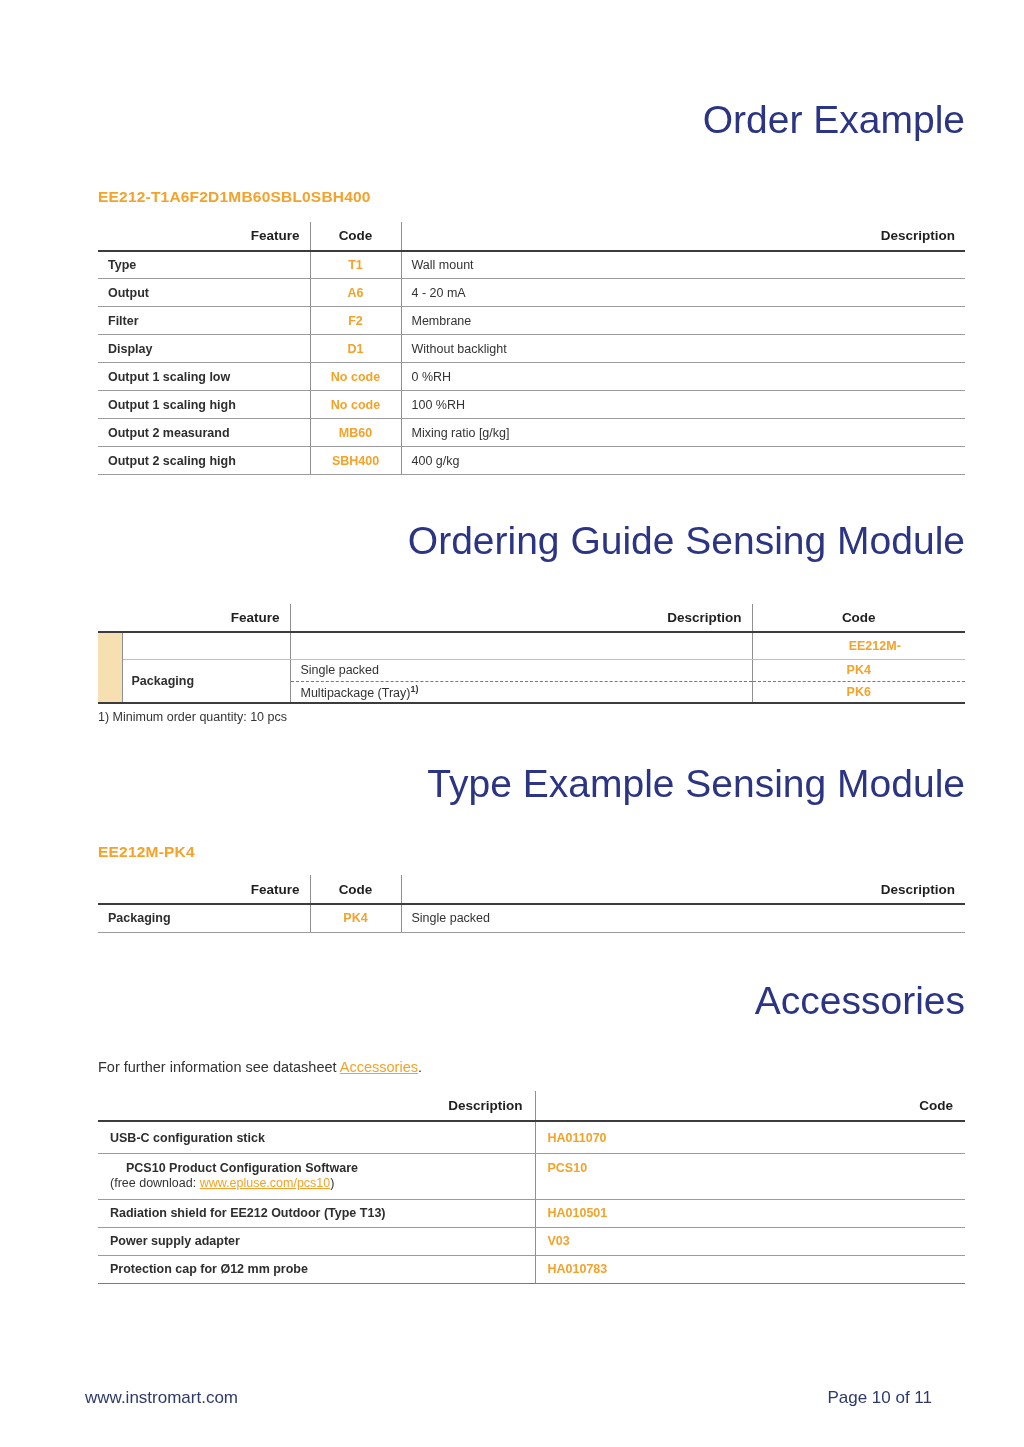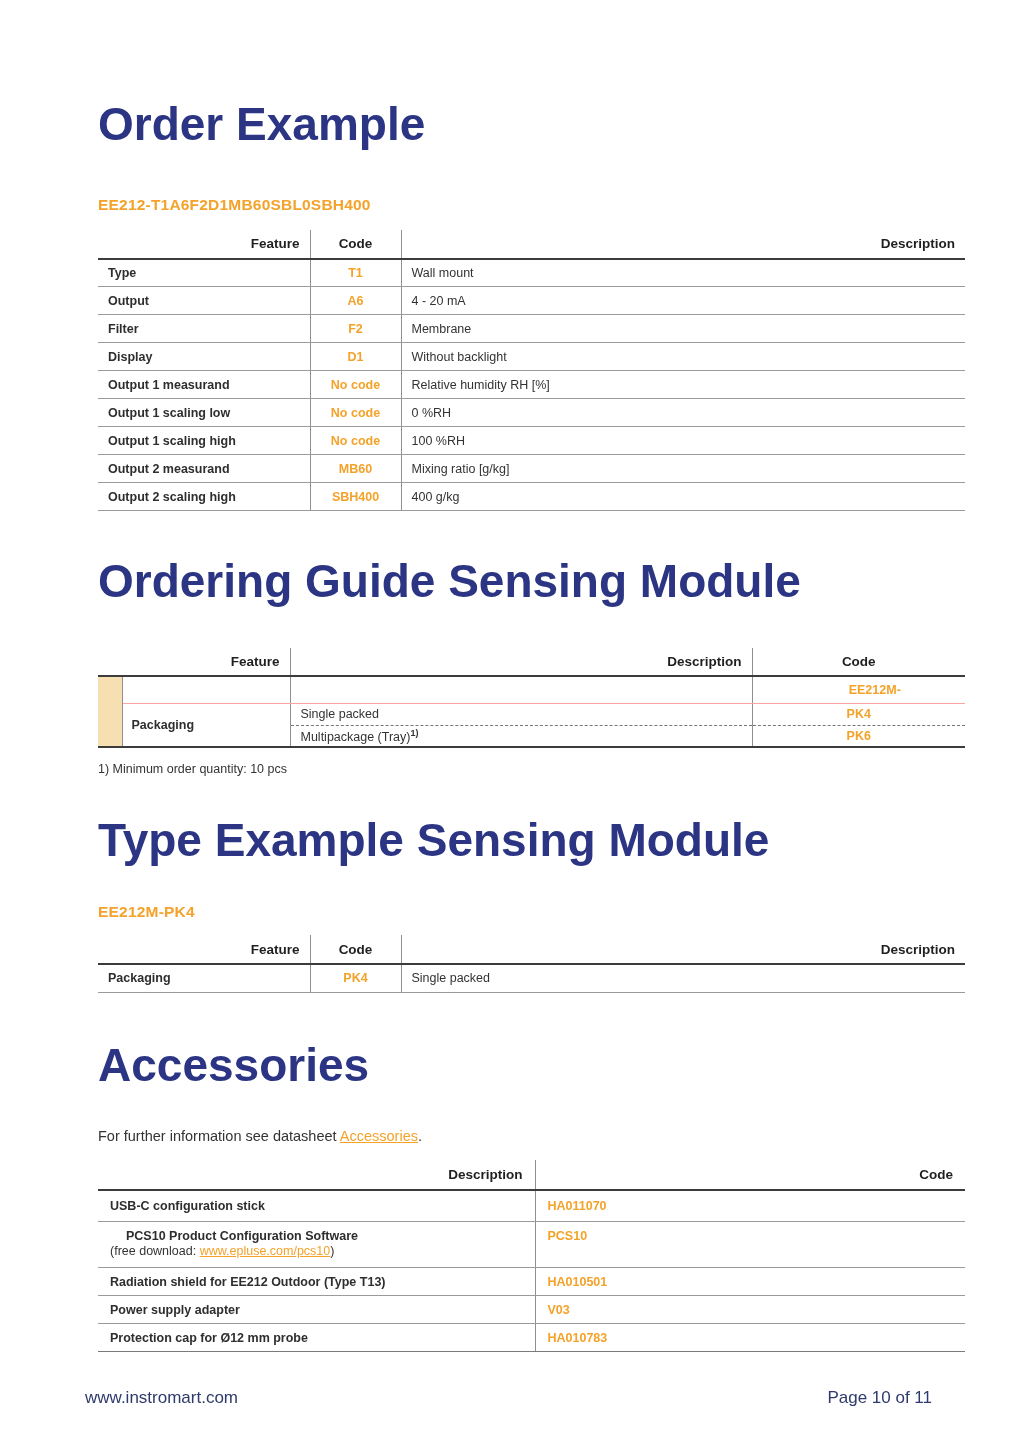--- a/index.html
+++ b/index.html
@@ -4,22 +4,22 @@
 <style>
   * { margin:0; padding:0; box-sizing:border-box; }
   html, body { background:#ffffff; }
   body {
     width:1024px; height:1447px; position:relative; overflow:hidden;
     font-family:"Liberation Sans", sans-serif; color:#333333;
   }
   .content { padding:98px 59px 0 98px; }
 
   h1.sec-title {
-    font-size:46px; font-weight:bold; line-height:1.15;
-    color:var(--heading_blue,#2b3583); letter-spacing:0;
+    font-size:39px; font-weight:normal; line-height:1.15;
+    color:var(--heading_blue,#2b3583); letter-spacing:0;text-align:right;
   }
   .subtitle {
     font-size:15.5px; font-weight:bold; letter-spacing:.2px;
     color:var(--accent_orange,#f4a229);
   }
   .t1-sub { margin-top:45px; }
   .t2-title { margin-top:44px; }
   .t3-title { margin-top:38px; }
   .t3-sub { margin-top:36px; }
   .t4-title { margin-top:46px; }
@@ -51,21 +51,21 @@
   .guide { border-bottom:2px solid #3c3c3c; }
   .guide td.strip {
     background:var(--beige,#f6dfb0); padding:0;
     border-right:1px solid #8f8f8f; border-bottom:none;
   }
   .guide tr.r-prefix td { height:27px; border-bottom:1px solid #fca5a5;padding-left:42px; }
   .guide td.c-feature { font-weight:bold; color:#2e2e2e; padding-left:9px; border-bottom:none; }
   .guide tr.r-opt1 td { height:22px; border-bottom:none; }
   .guide tr.r-opt2 td { height:22px; border-bottom:none; border-top:1px dashed #777777; }
   .guide sup { font-size:9px; font-weight:bold; }
-  .footnote { margin-top:14px; font-size:12.5px; color:#333333; }
+  .footnote { margin-top:6px; font-size:12.5px; color:#333333; }
 
   
   .intro { margin-top:36px; font-size:14.5px; color:#333333; }
   a.doclink { color:var(--accent_orange,#f4a229); text-decoration:underline; cursor:pointer; }
   .acc { margin-top:16px; }
   .acc thead th { height:30px; padding:0 12px; }
   .acc th.h-code, .acc td.c-code { border-left:1px solid #8f8f8f; }
   .acc tbody td { height:32px; padding:0 12px; }
   .acc tbody tr:last-child td { border-bottom:1px solid #7a7a7a; }
   .acc .desc-main { font-weight:bold; color:#2e2e2e; display:block; }
@@ -117,25 +117,20 @@
         <td class="cell-feature">Filter</td>
         <td class="code">F2</td>
         <td>Membrane</td>
       </tr>
       <tr>
         <td class="cell-feature">Display</td>
         <td class="code">D1</td>
         <td>Without backlight</td>
       </tr>
       <tr>
-        <td class="cell-feature">Output 1 measurand</td>
-        <td class="code">No code</td>
-        <td>Relative humidity RH [%]</td>
-      </tr>
-      <tr>
         <td class="cell-feature">Output 1 scaling low</td>
         <td class="code">No code</td>
         <td>0 %RH</td>
       </tr>
       <tr>
         <td class="cell-feature">Output 1 scaling high</td>
         <td class="code">No code</td>
         <td>100 %RH</td>
       </tr>
       <tr>

